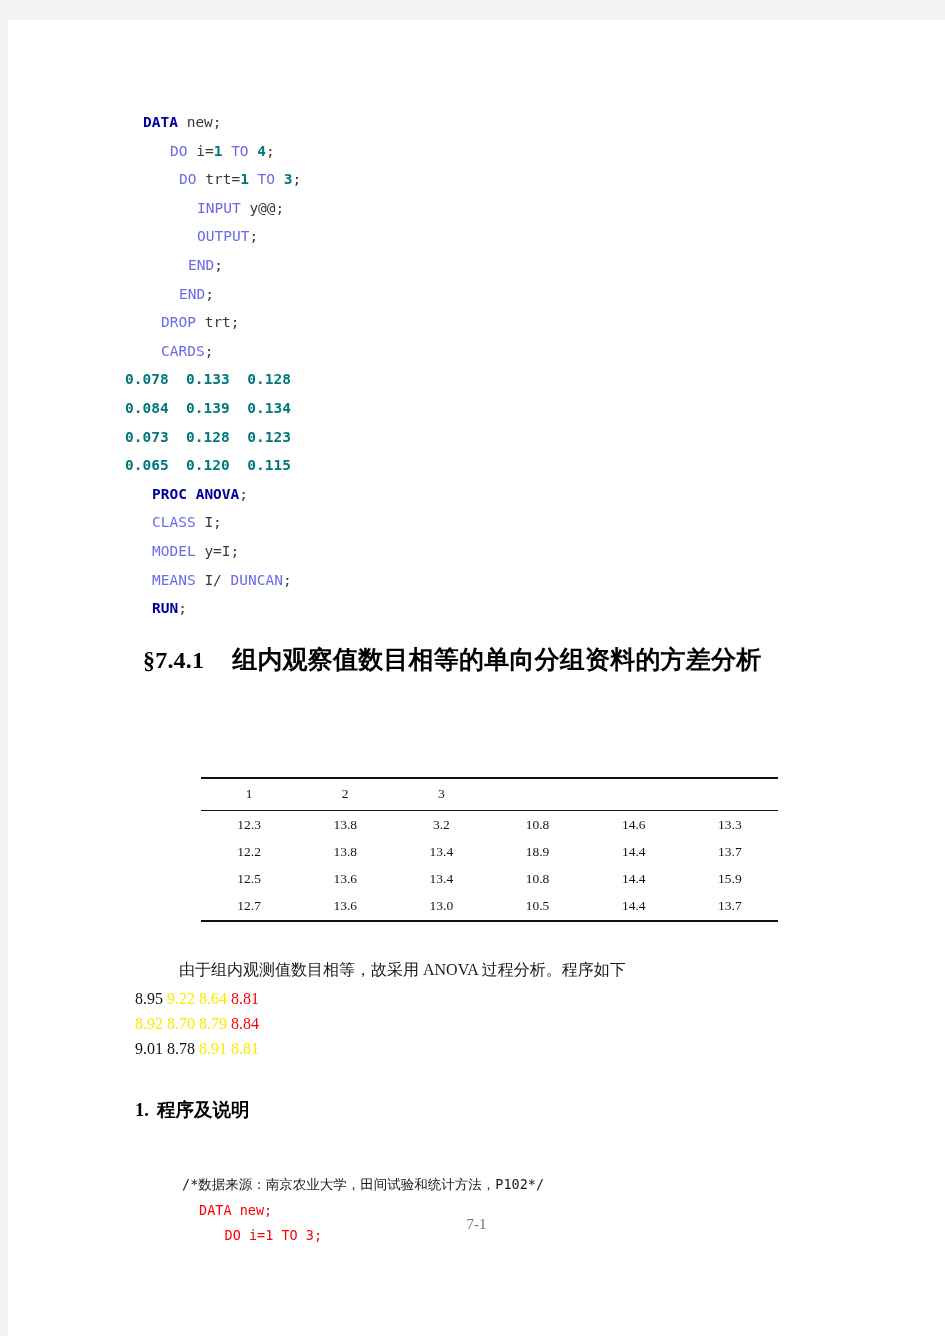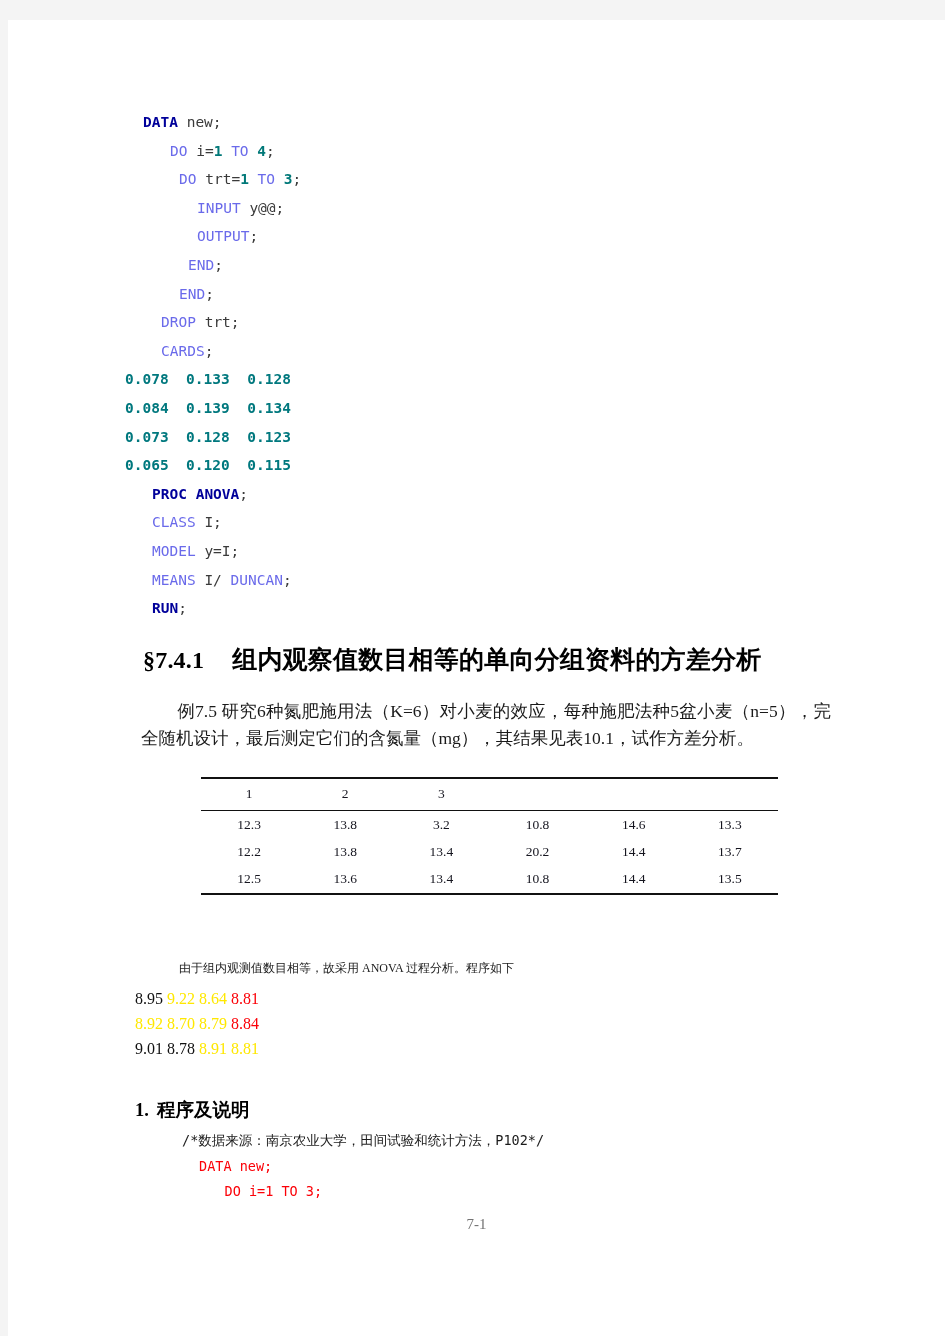--- a/index.html
+++ b/index.html
@@ -119,21 +119,21 @@
     height: 27.2px;
     text-align: center;
     vertical-align: middle;
   }
 
   
   .explain {
     position: absolute;
     left: 171px;
     top: 940px;
-    font-size: 12px;
+    font-size: 16px;
     color: #1a1a1a;
     white-space: nowrap;
   }
 
   
   .colornums {
     position: absolute;
     left: 127px;
     top: 966px;
     font-family: "Liberation Serif", "DejaVu Serif", serif;
@@ -187,21 +187,20 @@
 
 <div id="page">
   <div class="content">
 
     <div class="code-top" id="code-top"><div style="padding-left: 18px;"><span class="kw-bold">DATA</span><span class="plain"> new;</span></div><div style="padding-left: 45px;"><span class="kw">DO</span><span class="plain"> i=</span><span class="num-bold">1</span><span class="plain"> </span><span class="kw">TO</span><span class="plain"> </span><span class="num-bold">4</span><span class="plain">;</span></div><div style="padding-left: 54px;"><span class="kw">DO</span><span class="plain"> trt=</span><span class="num-bold">1</span><span class="plain"> </span><span class="kw">TO</span><span class="plain"> </span><span class="num-bold">3</span><span class="plain">;</span></div><div style="padding-left: 72px;"><span class="kw">INPUT</span><span class="plain"> y@@;</span></div><div style="padding-left: 72px;"><span class="kw">OUTPUT</span><span class="plain">;</span></div><div style="padding-left: 63px;"><span class="kw">END</span><span class="plain">;</span></div><div style="padding-left: 54px;"><span class="kw">END</span><span class="plain">;</span></div><div style="padding-left: 36px;"><span class="kw">DROP</span><span class="plain"> trt;</span></div><div style="padding-left: 36px;"><span class="kw">CARDS</span><span class="plain">;</span></div><div style="padding-left: 0px;"><span class="dataval">0.078  0.133  0.128</span></div><div style="padding-left: 0px;"><span class="dataval">0.084  0.139  0.134</span></div><div style="padding-left: 0px;"><span class="dataval">0.073  0.128  0.123</span></div><div style="padding-left: 0px;"><span class="dataval">0.065  0.120  0.115</span></div><div style="padding-left: 27px;"><span class="kw-bold">PROC ANOVA</span><span class="plain">;</span></div><div style="padding-left: 27px;"><span class="kw">CLASS</span><span class="plain"> I;</span></div><div style="padding-left: 27px;"><span class="kw">MODEL</span><span class="plain"> y=I;</span></div><div style="padding-left: 27px;"><span class="kw">MEANS</span><span class="plain"> I/</span><span class="kw"> DUNCAN</span><span class="plain">;</span></div><div style="padding-left: 27px;"><span class="kw-bold">RUN</span><span class="plain">;</span></div></div>
 
     <div class="sec-head">
       <span class="secnum">§7.4.1</span><span class="gap"></span><span>组内观察值数目相等的单向分组资料的方差分析</span>
     </div>
 
-    <div class="para"><span class="indent"></span><span>例7.5  研究6种氮肥施用法（K=6）对小麦的效应，每种施肥法种5盆小麦（n=5），完全随机设计，最后测定它们的含氮量（mg），其结果见表10.1，试作方差分析。</span></div>
 
 
     <table class="data-table">
       <thead>
         <tr id="thead-row">
             <th>1</th>
             <th>2</th>
             <th>3</th>
             <th></th>
             <th></th>
@@ -214,41 +213,49 @@
             <td>13.8</td>
             <td>3.2</td>
             <td>10.8</td>
             <td>14.6</td>
             <td>13.3</td>
           </tr>
           <tr>
             <td>12.2</td>
             <td>13.8</td>
             <td>13.4</td>
-            <td>20.2</td>
+            <td>18.9</td>
             <td>14.4</td>
             <td>13.7</td>
           </tr>
           <tr>
             <td>12.5</td>
             <td>13.6</td>
             <td>13.4</td>
             <td>10.8</td>
             <td>14.4</td>
-            <td>13.5</td>
+            <td>15.9</td>
+          </tr>
+          <tr>
+            <td>12.7</td>
+            <td>13.6</td>
+            <td>13.0</td>
+            <td>10.5</td>
+            <td>14.4</td>
+            <td>13.7</td>
           </tr>
         </tbody>
     </table>
 
     <div class="explain">由于组内观测值数目相等，故采用 ANOVA 过程分析。程序如下</div>
 
     <div class="colornums" id="colornums"><div><span class="c-black">8.95</span><span class="c-yellow"> 9.22</span><span class="c-yellow"> 8.64</span><span class="c-red"> 8.81</span></div><div><span class="c-yellow">8.92</span><span class="c-yellow"> 8.70</span><span class="c-yellow"> 8.79</span><span class="c-red"> 8.84</span></div><div><span class="c-black">9.01</span><span class="c-black"> 8.78</span><span class="c-yellow"> 8.91</span><span class="c-yellow"> 8.81</span></div></div>
 
     <div class="num-head">
       <span>1</span><span>.</span><span class="dot"></span><span>程序及说明</span>
     </div>
 
-    <div class="code-bottom" id="code-bottom"><div class="cmt" style="padding-left: 0px;">/*数据来源：南京农业大学，田间试验和统计方法，P102*/</div><div class="red-code" style="padding-left: 17px;">DATA new;</div><div class="red-code" style="padding-left: 42.5px;">DO i=1 TO 3;</div></div>
+    <div class="code-bottom" id="code-bottom"><div class="cmt" style="padding-left: 0px; margin-top: 44px;">/*数据来源：南京农业大学，田间试验和统计方法，P102*/</div><div class="red-code" style="padding-left: 17px;">DATA new;</div><div class="red-code" style="padding-left: 42.5px;">DO i=1 TO 3;</div></div>
 
     <div class="footer">7-1</div>
 
   </div>
 </div>
 
 </body></html>

